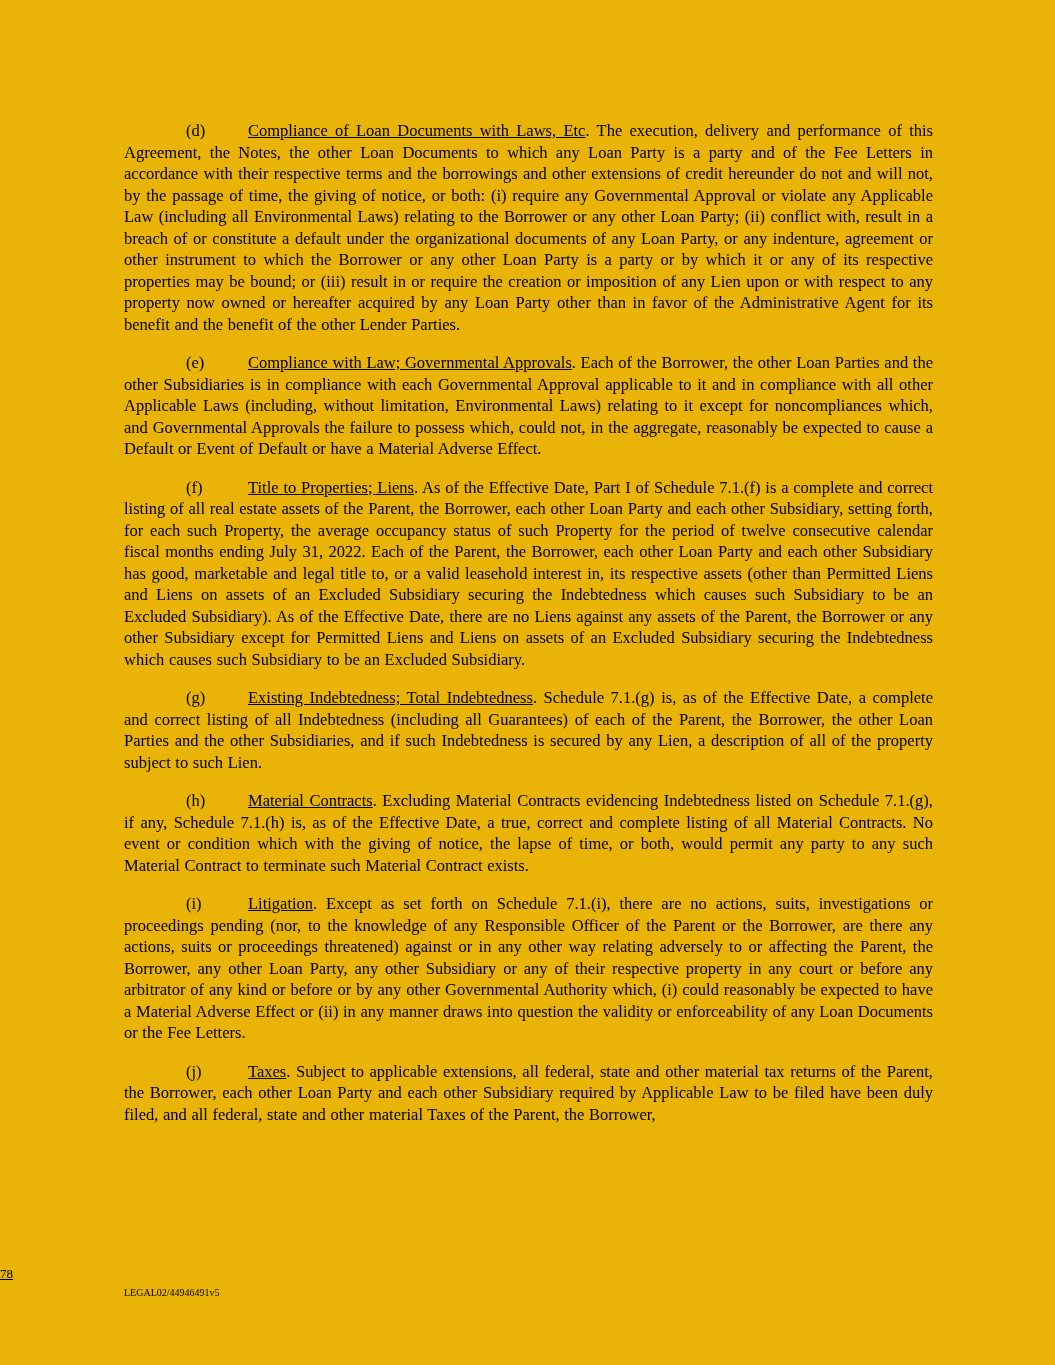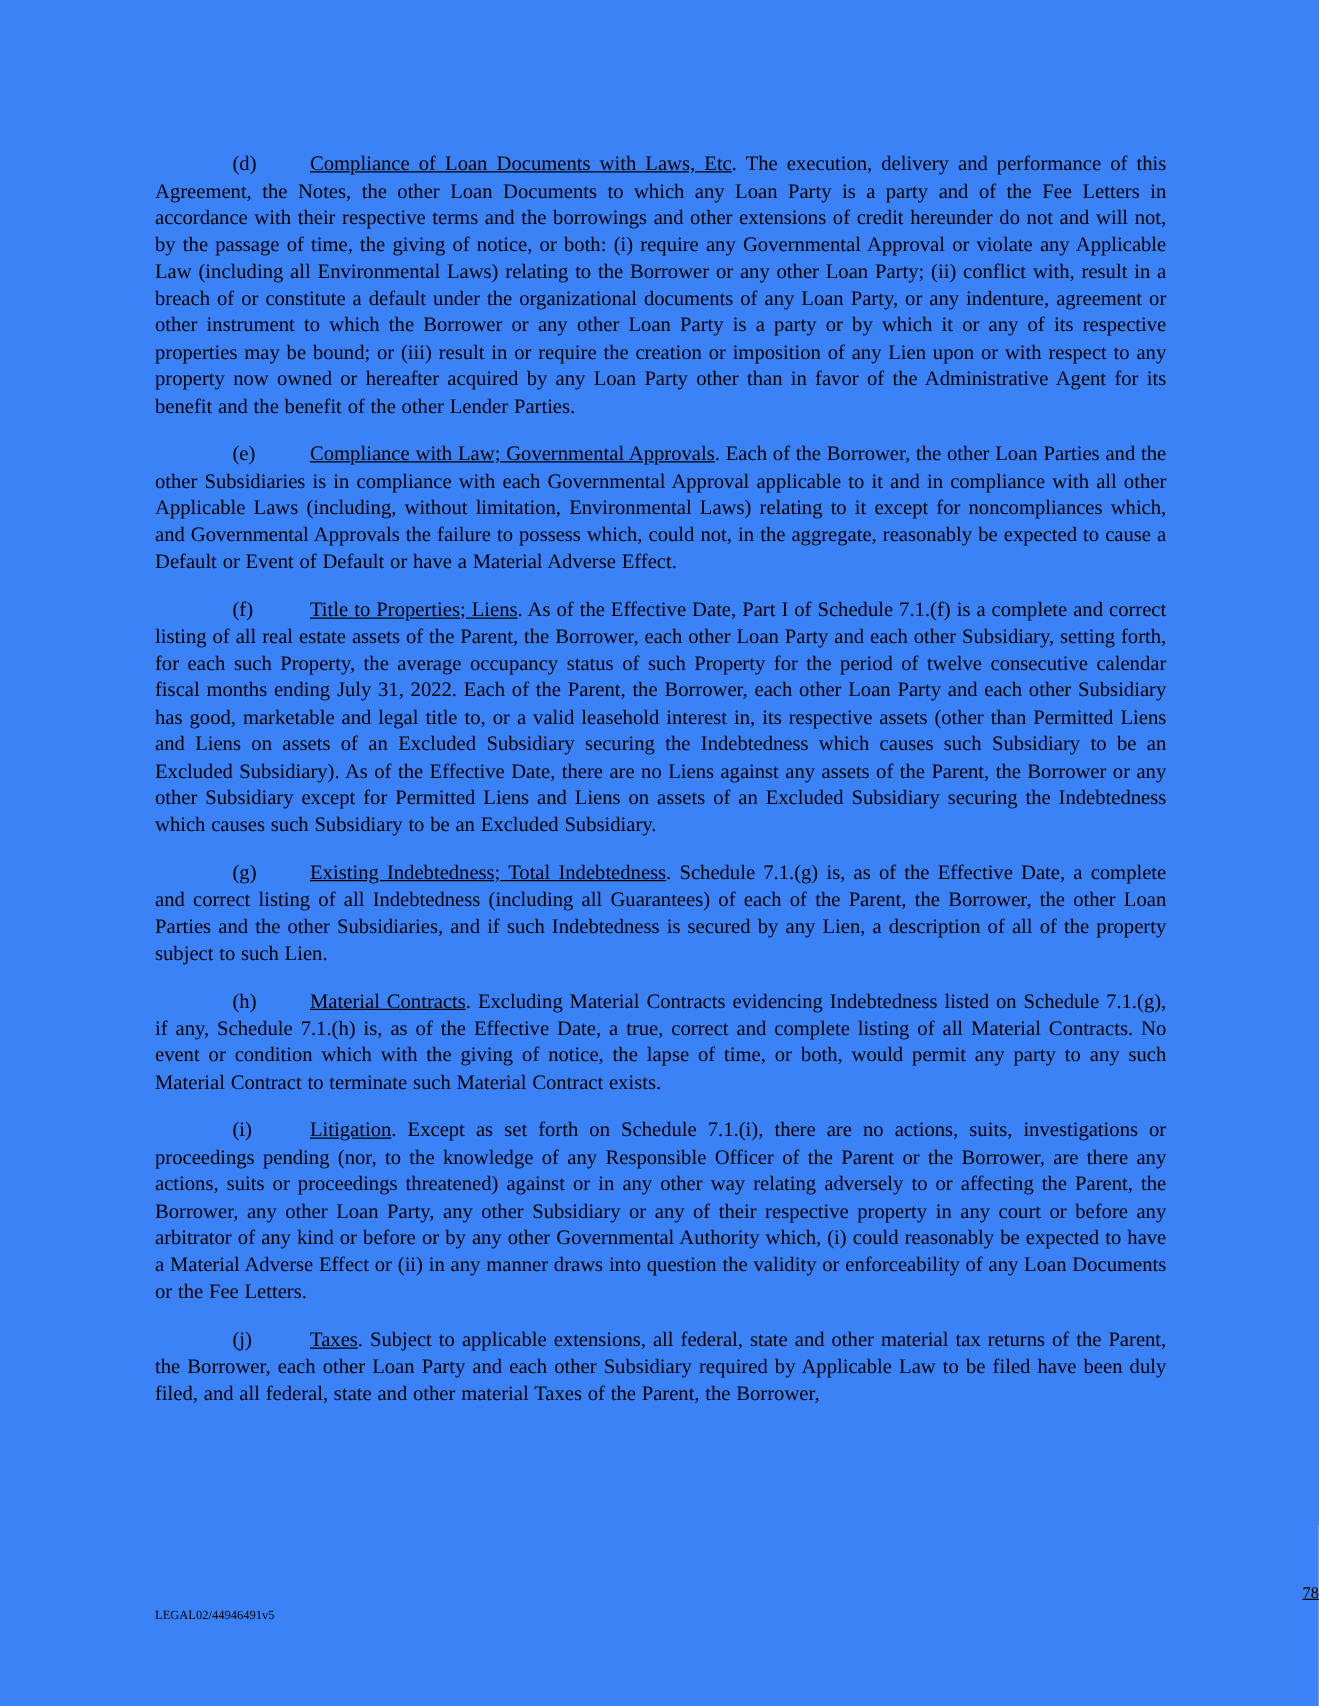--- a/index.html
+++ b/index.html
@@ -8,21 +8,21 @@
     width: 1055px;
     height: 1365px;
     position: relative;
     font-family: "Liberation Serif", "DejaVu Serif", serif;
     color: #000000;
     overflow: hidden;
   }
   .page {
     position: absolute;
     inset: 0;
-    background: #3b82f6;
+    background: #eab308;
   }
   .content {
     position: absolute;
     left: 124px;
     top: 120px;
     width: 809px;
   }
   p.para {
     font-size: 16.5px;
     line-height: 21.5px;
@@ -38,21 +38,21 @@
     text-indent: 0;
   }
   .heading {
     text-decoration: underline;
   }
   .footer-pagenum {
     position: absolute;
     top: 1266px;
     left: 0;
     width: 1055px;
-    text-align: right;
+    text-align: left;
     font-size: 13px;
     line-height: 16px;
     text-decoration: underline;
   }
   .footer-docid {
     position: absolute;
     top: 1285px;
     left: 124px;
     font-size: 10px;
     line-height: 16px;

